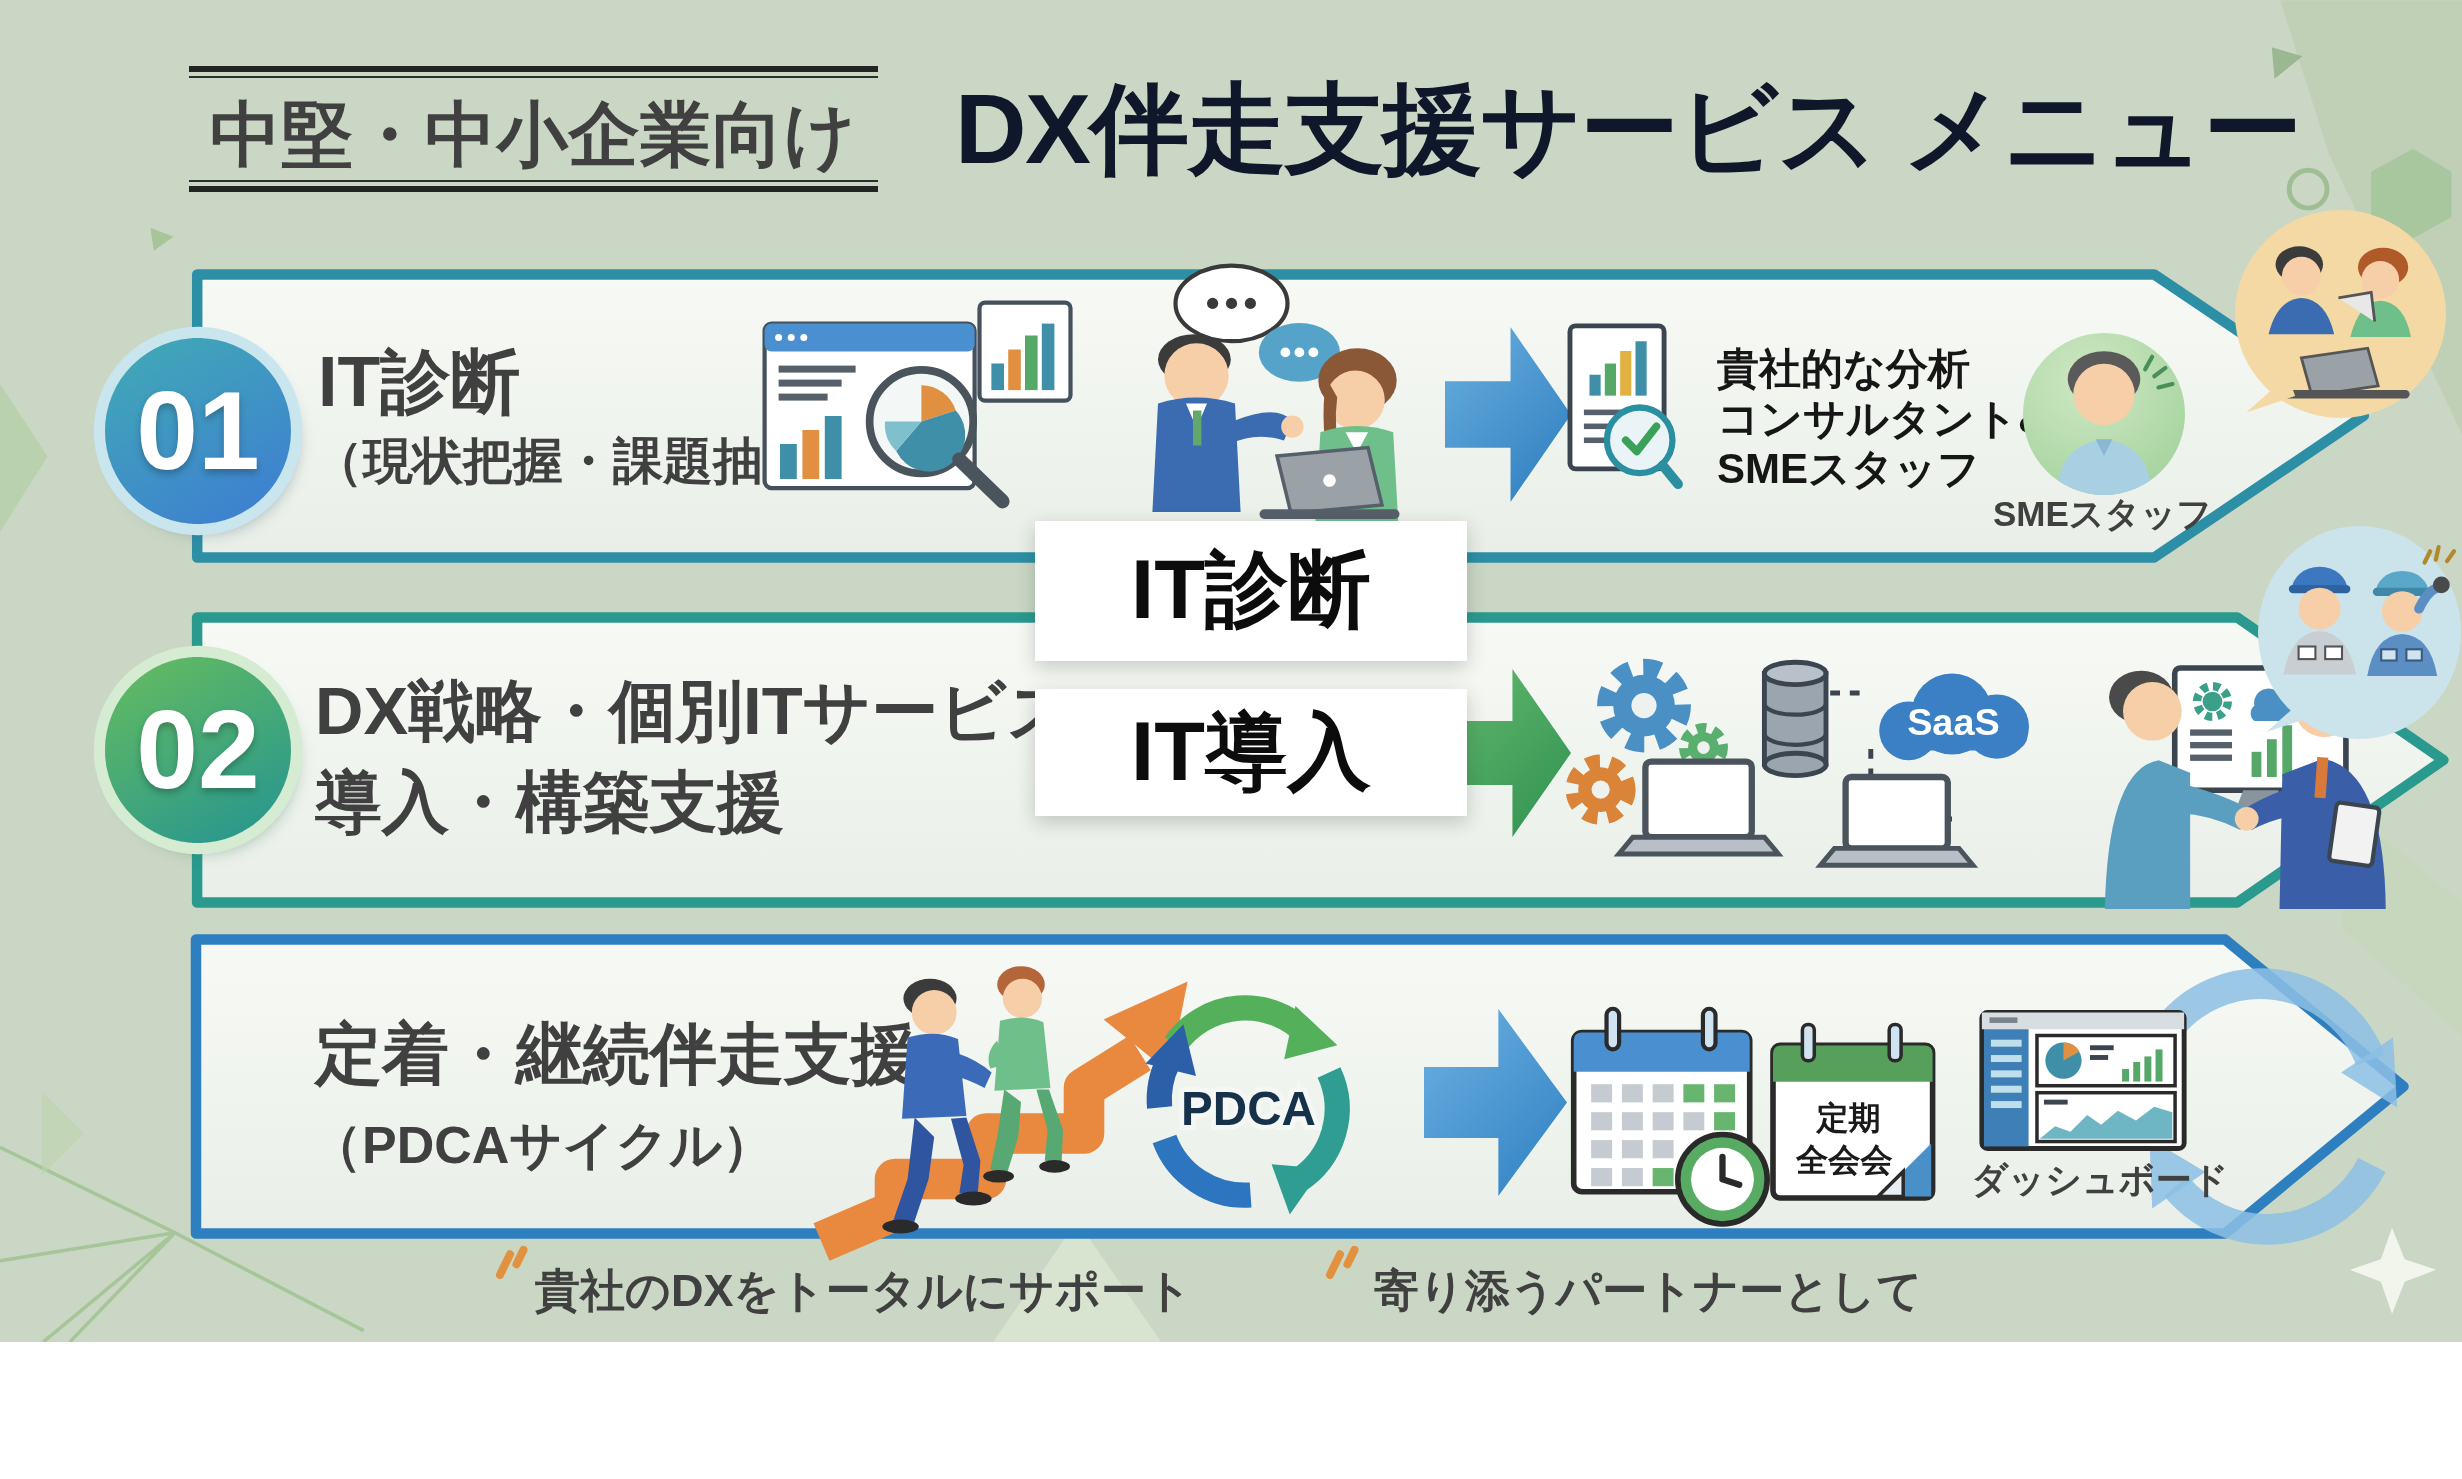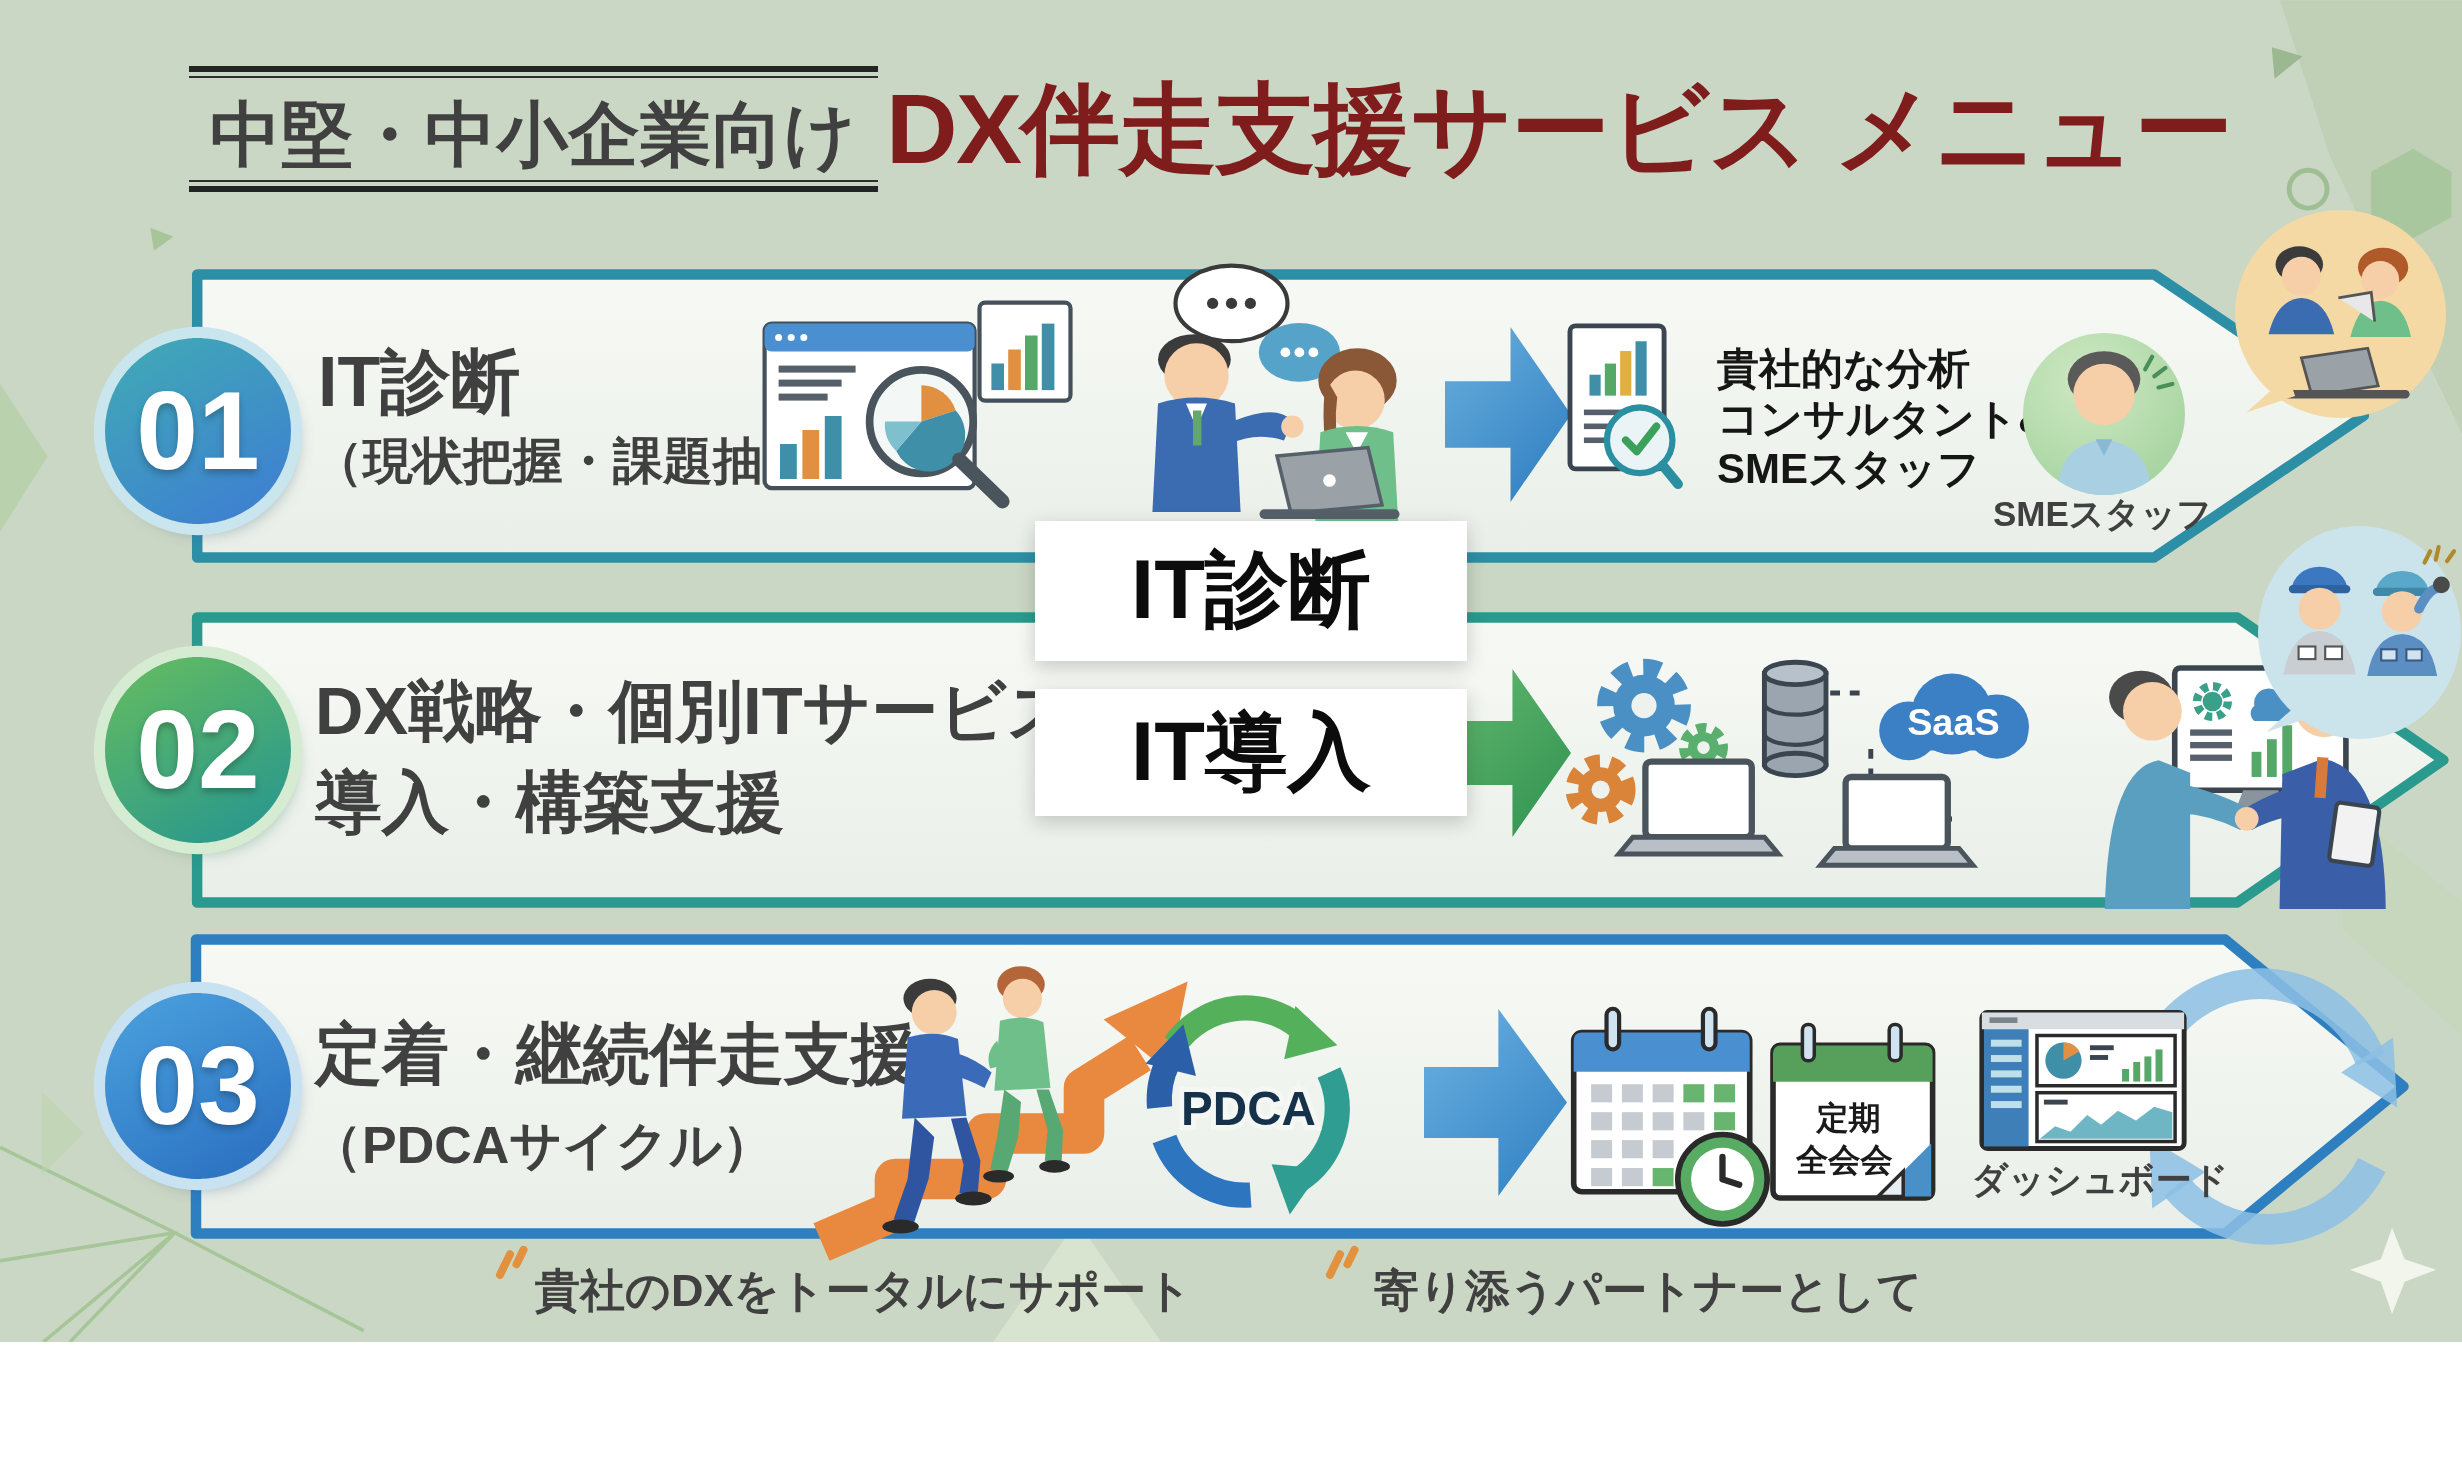--- a/index.html
+++ b/index.html
@@ -7,21 +7,21 @@
        font-family:"Liberation Sans","DejaVu Sans",sans-serif;}
   .stage{position:relative;width:2462px;height:1480px;background:#cbd7c5;overflow:hidden;}
   .abs{position:absolute;}
   .txt{color:#404040;font-weight:700;white-space:nowrap;}
 
   
   .audience{left:189px;top:66px;width:689px;height:126px;text-align:center;}
   .audience .rule{position:absolute;left:0;right:0;height:6.3px;background:#242424;}
   .audience .rule.thin{height:2.1px;background:#2e2e2e;}
   .audience-label{position:absolute;left:0;right:0;top:22.4px;font-size:71px;letter-spacing:0.7px;}
-  .main-title{left:886px;top:64px;font-size:99px;letter-spacing:-1.4px;color:#7f1d1d;}
+  .main-title{left:955px;top:64px;font-size:99px;letter-spacing:-1.4px;color:#0f172a;}
 
   
   svg{display:block;overflow:visible;}
 
   
   .badge{width:186px;height:186px;border-radius:50%;display:flex;align-items:center;justify-content:center;
          color:#fff;font-size:111px;font-weight:700;
          text-shadow:0 4.2px 7px rgba(0,0,0,.25);}
   .badge1{left:105px;top:338px;background:linear-gradient(150deg,#41a9b6 5%,#3d7ed2 95%);
           box-shadow:0 0 0 11.2px #c9e6ef, 7px 9.8px 15.4px rgba(40,80,110,.35);}
@@ -129,23 +129,20 @@
         </linearGradient>
       </defs>
     <polygon points="30,25 2930,25 3185,235 2930,445 30,445" fill="url(#g3)" stroke="#2e7fc0" stroke-width="15" stroke-linejoin="round"></polygon>
   </svg>
 
   <div class="abs badge badge1" style="z-index:2">
       <span>01</span>
     </div>
   <div class="abs badge badge2" style="z-index:2">
       <span>02</span>
-    </div>
-  <div class="abs badge badge3" style="z-index:2">
-      <span>03</span>
     </div>
 
   <div class="abs txt s1-title" style="z-index:2">IT診断</div>
   <div class="abs txt s1-sub" style="z-index:2">（現状把握・課題抽出）</div>
 
   <svg class="abs" style="left:759px;top:297px;z-index:2" width="315" height="217" viewBox="0 0 450 310">
     <rect x="8" y="38" width="300" height="235" rx="10" fill="#fff" stroke="#44515c" stroke-width="6"></rect>
     <rect x="8" y="38" width="300" height="40" rx="10" fill="#4a8fd0"></rect>
     <circle cx="28" cy="58" r="5" fill="#fff"></circle>
       <circle cx="46" cy="58" r="5" fill="#fff"></circle>

